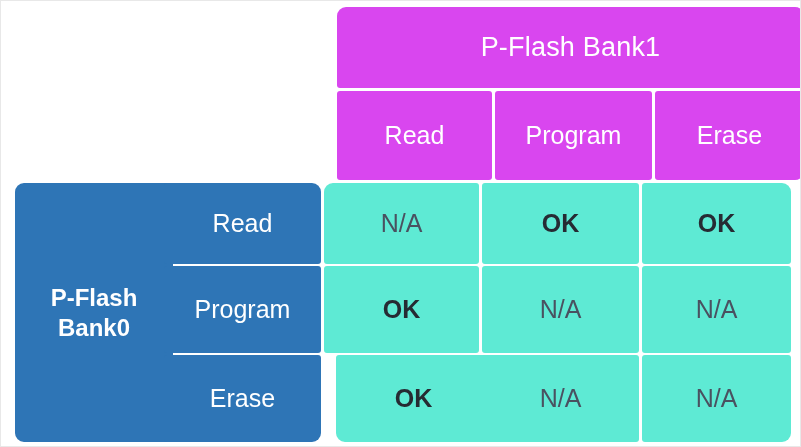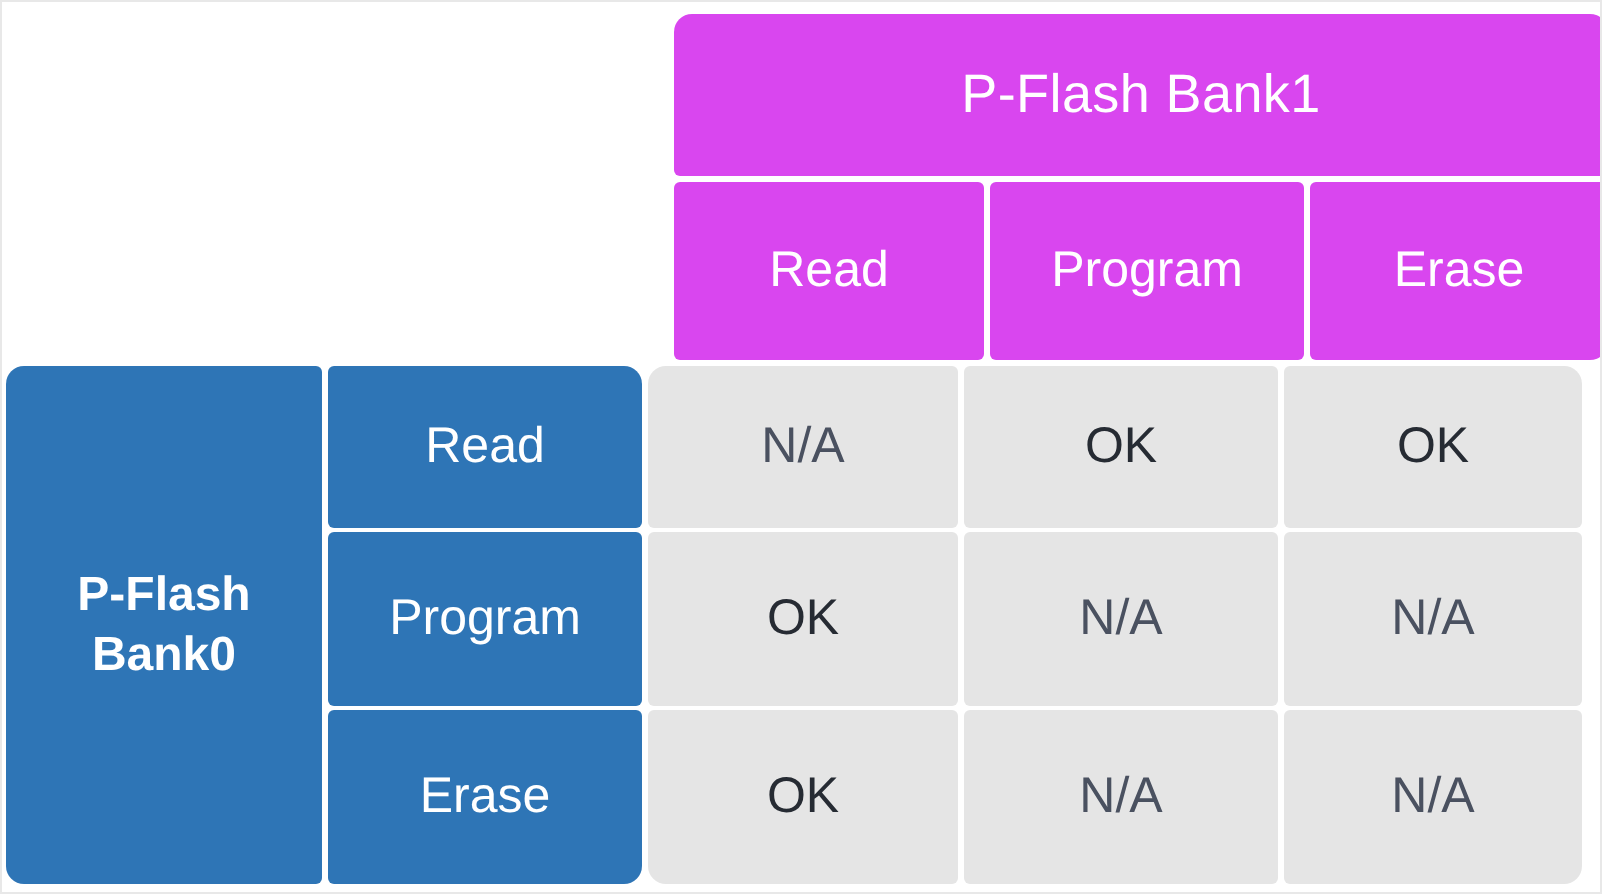--- a/index.html
+++ b/index.html
@@ -54,42 +54,42 @@
     font-size: 25px;
   }
   .hdr-mid-main {
     font-size: 24px;
     font-weight: bold;
     line-height: 1.25;
   }
 
   
   .body-cell {
-    background: #e5e5e5;
+    background: #5eead4;
     font-size: 25px;
   }
   .v-na {
     color: #4a5160;
     font-weight: normal;
   }
   .v-ok {
     color: #262b33;
-    font-weight: normal;
+    font-weight: bold;
   }
 
   
   .blank {
     position: absolute;
     background: #ffffff;
   }
 
   
   .rc-tl { border-top-left-radius: 9px; }
   .rc-tr { border-top-right-radius: 9px; }
-  .rc-bl { border-bottom-left-radius: 9px; }
+  .rc-bl { border-bottom-left-radius: 9px; margin-left: 12px; }
   .rc-br { border-bottom-right-radius: 9px; text-align: center; }
 </style>
 </head>
 <body>
 
 <div id="canvas">
 
   <div class="blank" style="left:1px; top:1px; width:319px; height:178px;"></div>
 
   <div class="cell hdr-dark hdr-dark-main rc-tl rc-tr" style="left:323px; top:6px; width:467px; height:81px;">P-Flash Bank1</div>

